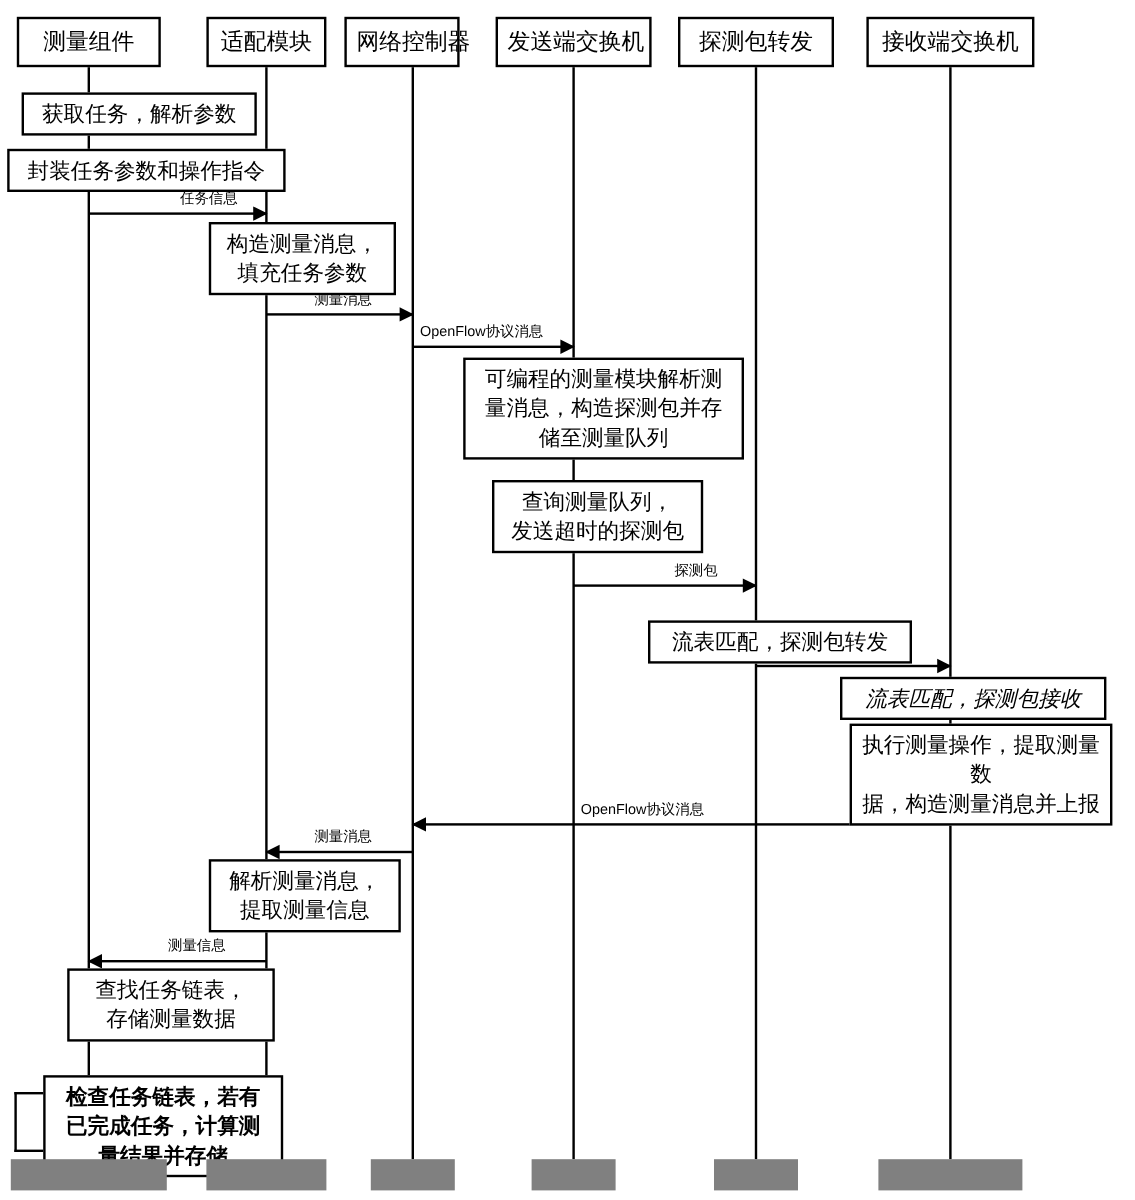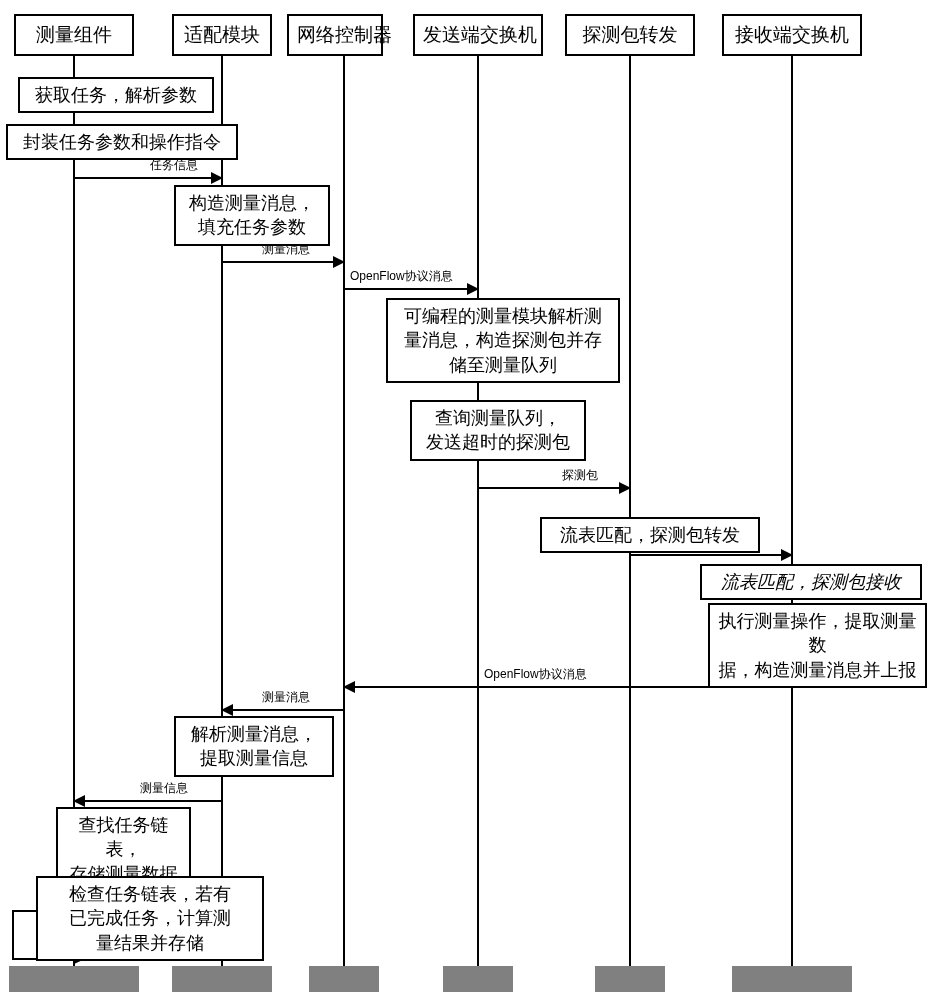--- a/index.html
+++ b/index.html
@@ -113,22 +113,22 @@
 <div class="footer-block" style="left: 732px; top: 966px; width: 120px;"></div>
 <div class="activity" style="left: 18px; top: 77px; width: 196px;">获取任务，解析参数</div>
 <div class="activity" style="left: 6px; top: 124px; width: 232px;">封装任务参数和操作指令</div>
 <div class="activity" style="left: 174px; top: 185px; width: 156px;">构造测量消息，<br>填充任务参数</div>
 <div class="activity" style="left: 386px; top: 298px; width: 234px;">可编程的测量模块解析测<br>量消息，构造探测包并存<br>储至测量队列</div>
 <div class="activity" style="left: 410px; top: 400px; width: 176px;">查询测量队列，<br>发送超时的探测包</div>
 <div class="activity" style="left: 540px; top: 517px; width: 220px;">流表匹配，探测包转发</div>
 <div class="activity" style="left: 700px; top: 564px; width: 222px; font-style: italic;">流表匹配，探测包接收</div>
 <div class="activity" style="left: 708px; top: 603px; width: 219px;">执行测量操作，提取测量数<br>据，构造测量消息并上报</div>
 <div class="activity" style="left: 174px; top: 716px; width: 160px;">解析测量消息，<br>提取测量信息</div>
-<div class="activity" style="left: 56px; top: 807px; width: 135px;">查找任务链表，<br>存储测量数据</div>
-<div class="activity" style="left: 36px; top: 876px; width: 228px;">检查任务链表，若有<br>已完成任务，计算测<br>量结果并存储</div>
+<div class="activity" style="left: 56px; top: 807px; width: 173px;">查找任务链表，<br>存储测量数据</div>
+<div class="activity" style="left: 36px; top: 896px; width: 200px; font-weight: bold;">检查任务链表，若有<br>已完成任务，计算测<br>量结果并存储</div>
 <div class="arrow right" style="left: 74px; width: 148px; top: 177px;"></div>
 <div class="msg-label" style="left: 150px; top: 157px;">任务信息</div>
 <div class="arrow right" style="left: 222px; width: 122px; top: 261px;"></div>
 <div class="msg-label" style="left: 262px; top: 241px;">测量消息</div>
 <div class="arrow right" style="left: 344px; width: 134px; top: 288px;"></div>
 <div class="msg-label" style="left: 350px; top: 268px;">OpenFlow协议消息</div>
 <div class="arrow right" style="left: 478px; width: 152px; top: 487px;"></div>
 <div class="msg-label" style="left: 562px; top: 467px;">探测包</div>
 <div class="arrow right" style="left: 630px; width: 162px; top: 554px;"></div>
 <div class="msg-label" style="left: 720px; top: 534px;">探测包</div>

